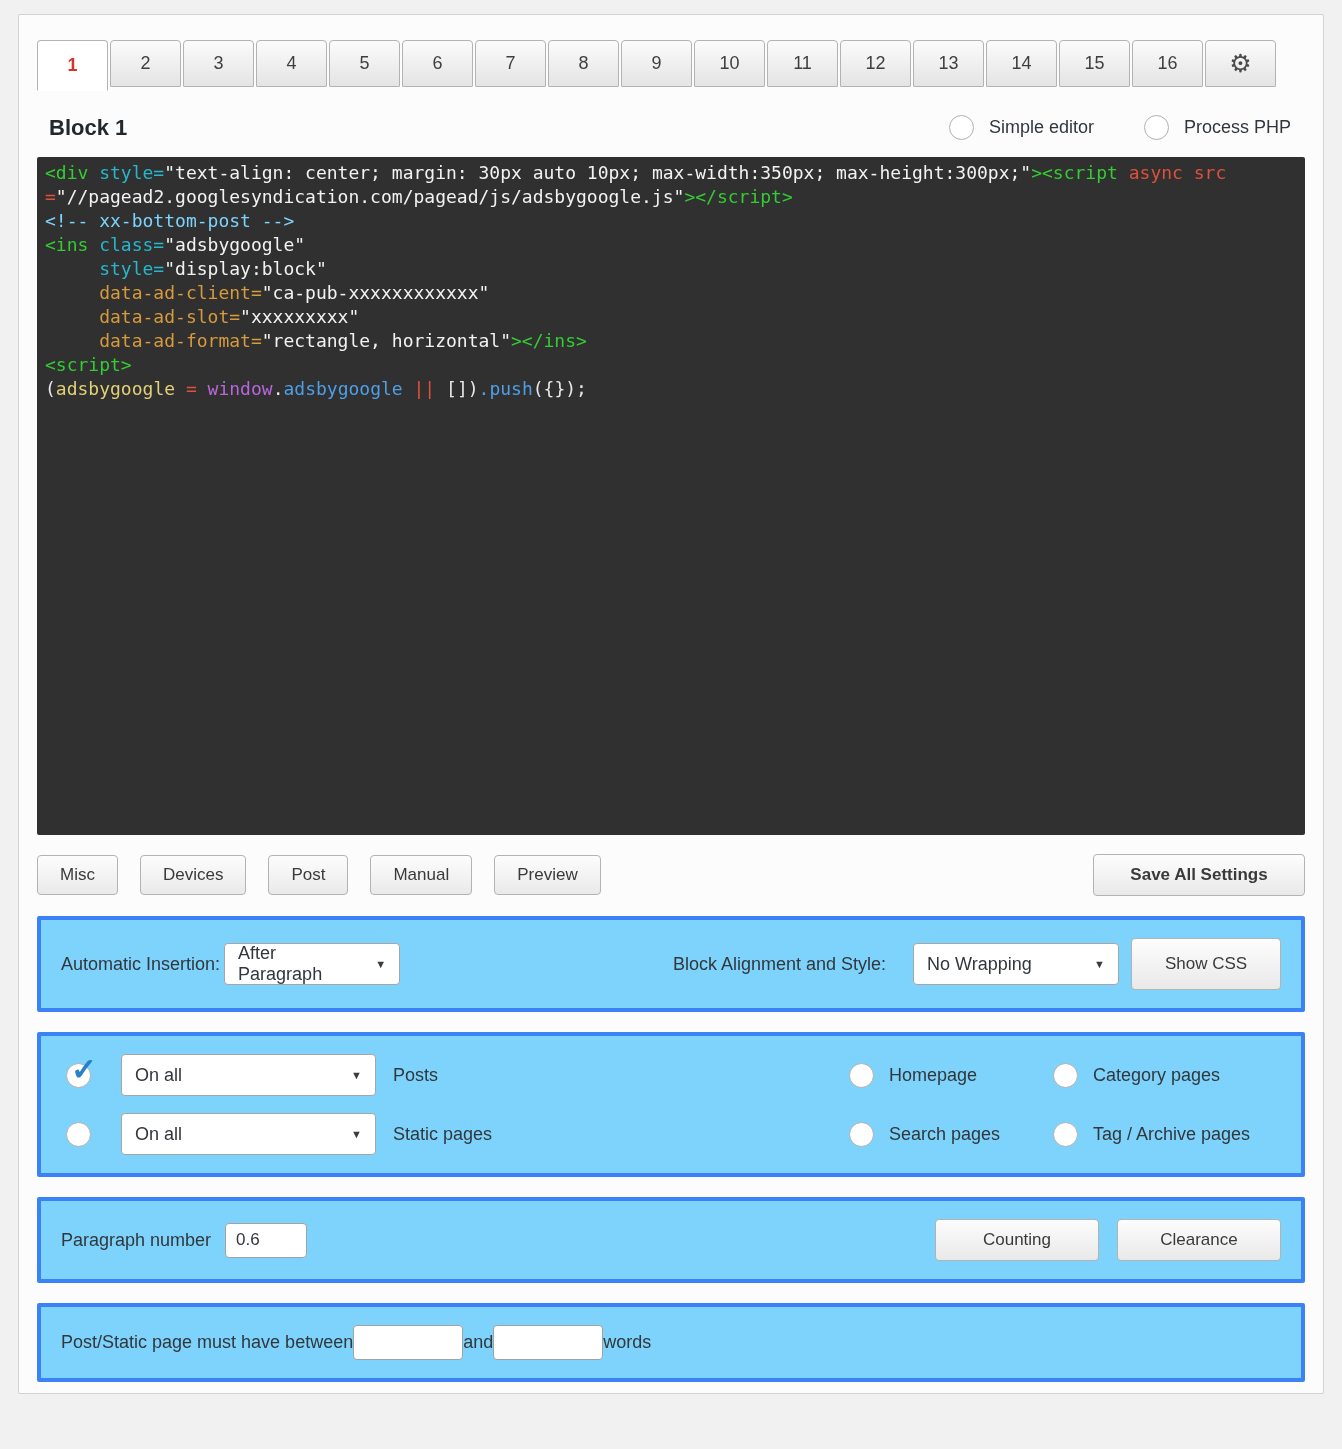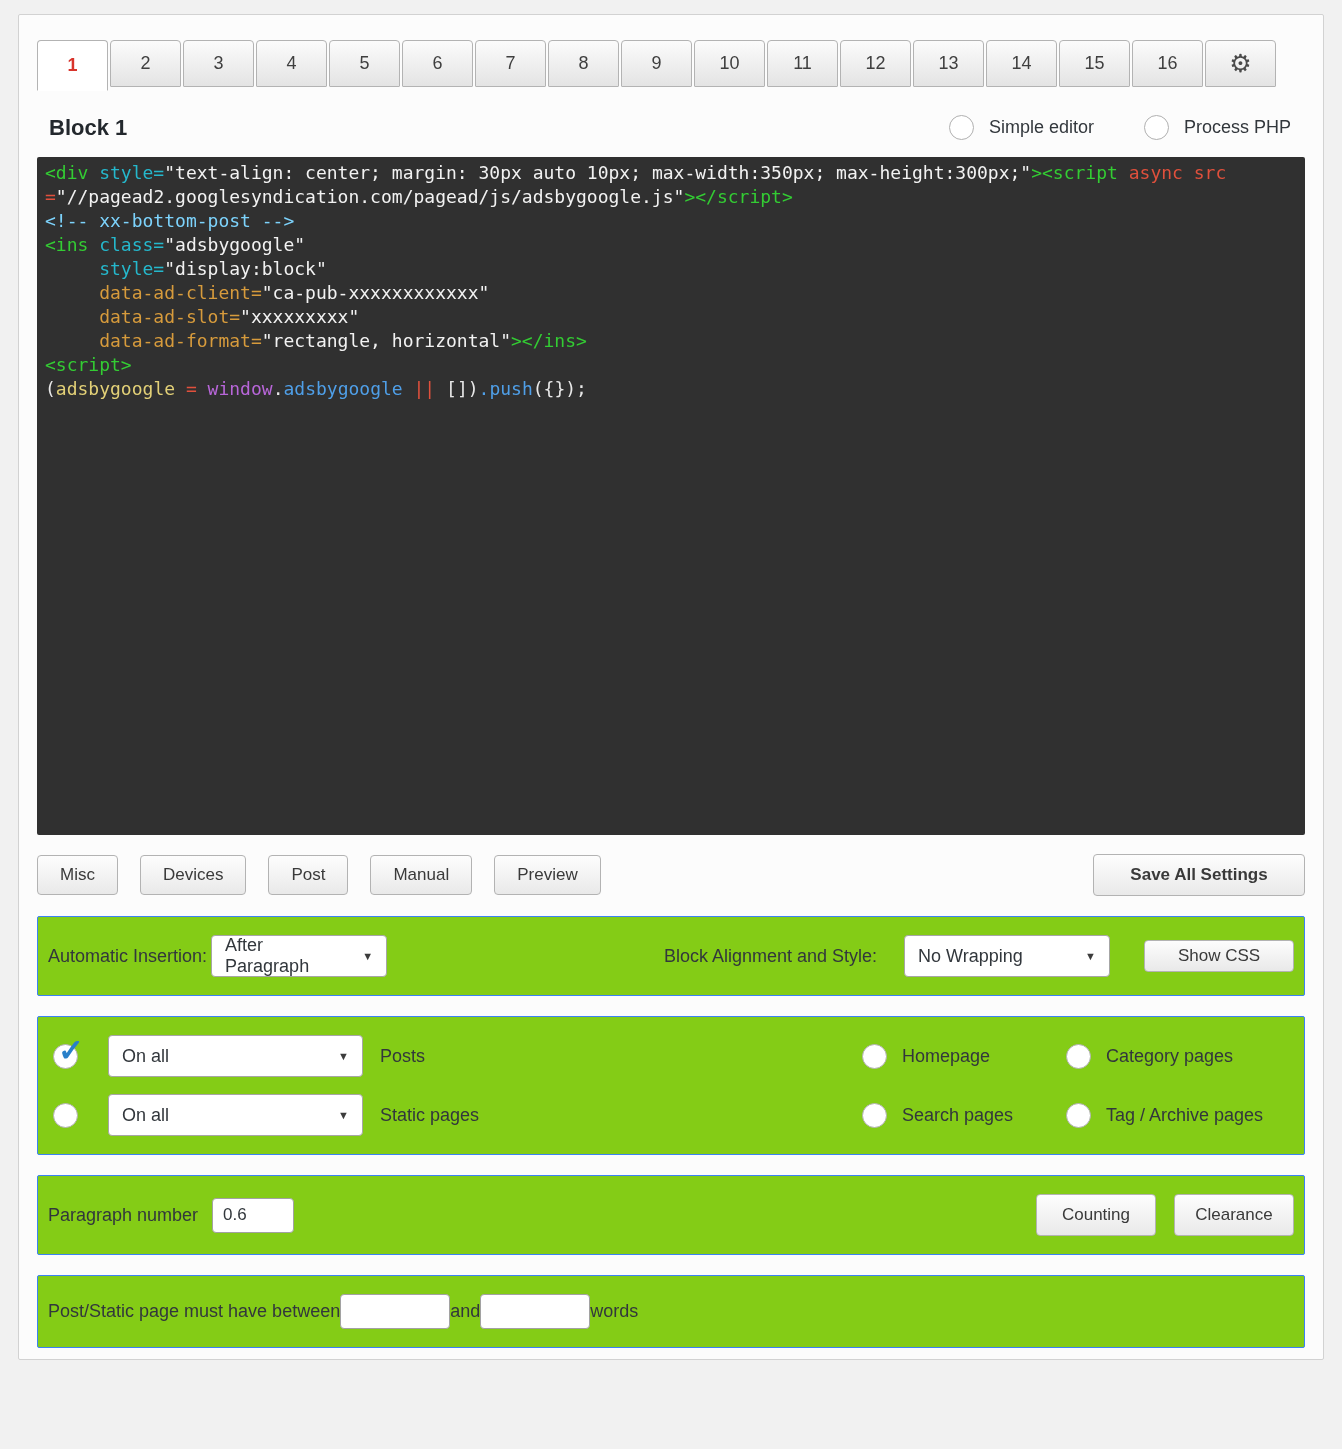--- a/index.html
+++ b/index.html
@@ -31,41 +31,41 @@
   .tok-str{color:#f2f2f2}
   .tok-kw{color:#e0503c}
   .tok-comment{color:#7dd3fc}
   .tok-var{color:#e2d077}
   .tok-obj{color:#b866d9}
   .tok-prop{color:#4f9fe8}
   .tok-plain{color:#e8e8e8}
   .toolbar{display:flex;align-items:center;margin-top:19px}
   .toolbar-left{display:flex;gap:22px;flex:1}
   .save-btn{min-width:212px;height:42px}
-  .section{background:#84cc16;border:1px solid #3b82f6;border-radius:2px;margin-top:20px;padding:18px 10px}
+  .section{background:#7dd3fc;border:4px solid #3b82f6;border-radius:2px;margin-top:20px;padding:18px 20px}
   .row{display:flex;align-items:center}
   .label{font-size:18px;color:#32373c}
   .select{display:flex;align-items:center;justify-content:space-between;height:42px;padding:0 13px;background:#fff;border:1px solid #a6a6a6;border-radius:4px;cursor:pointer;font-size:18px;color:#32373c}
   .select-arrow{font-size:11px;color:#3c3c3c;margin-left:16px}
   .sel-insertion{width:176px;margin-left:4px}
   .align-label{margin-left:auto}
   .sel-align{width:206px;margin-left:27px}
-  .showcss-btn{margin-left:34px;width:150px;height:32px}
+  .showcss-btn{margin-left:12px;width:150px;height:52px}
   .display-row{display:flex;align-items:center}
   .display-row + .display-row{margin-top:17px}
   .lead-cb{margin:0 30px 0 5px}
   .sel-onall{width:255px}
   .row-label{flex:1;margin-left:17px}
   .pt{display:flex;align-items:center;gap:15px;cursor:pointer}
   .pt-a{margin-left:auto;width:204px}
   .pt-b{width:228px}
   .input{height:35px;padding:0 10px;font-family:inherit;font-size:17px;color:#32373c;background:#fff;border:1px solid #a2a2a2;border-radius:4px}
   .input-small{width:82px;margin-left:14px}
   .right-buttons{margin-left:auto;display:flex;gap:18px}
-  .btn-wide{width:120px;height:42px}
+  .btn-wide{width:164px;height:42px}
   .words-row{}
   .input-words{width:110px}
 </style>
 </head>
 <body>
 
 <div class="page">
 
 
   <div class="box main-box">

